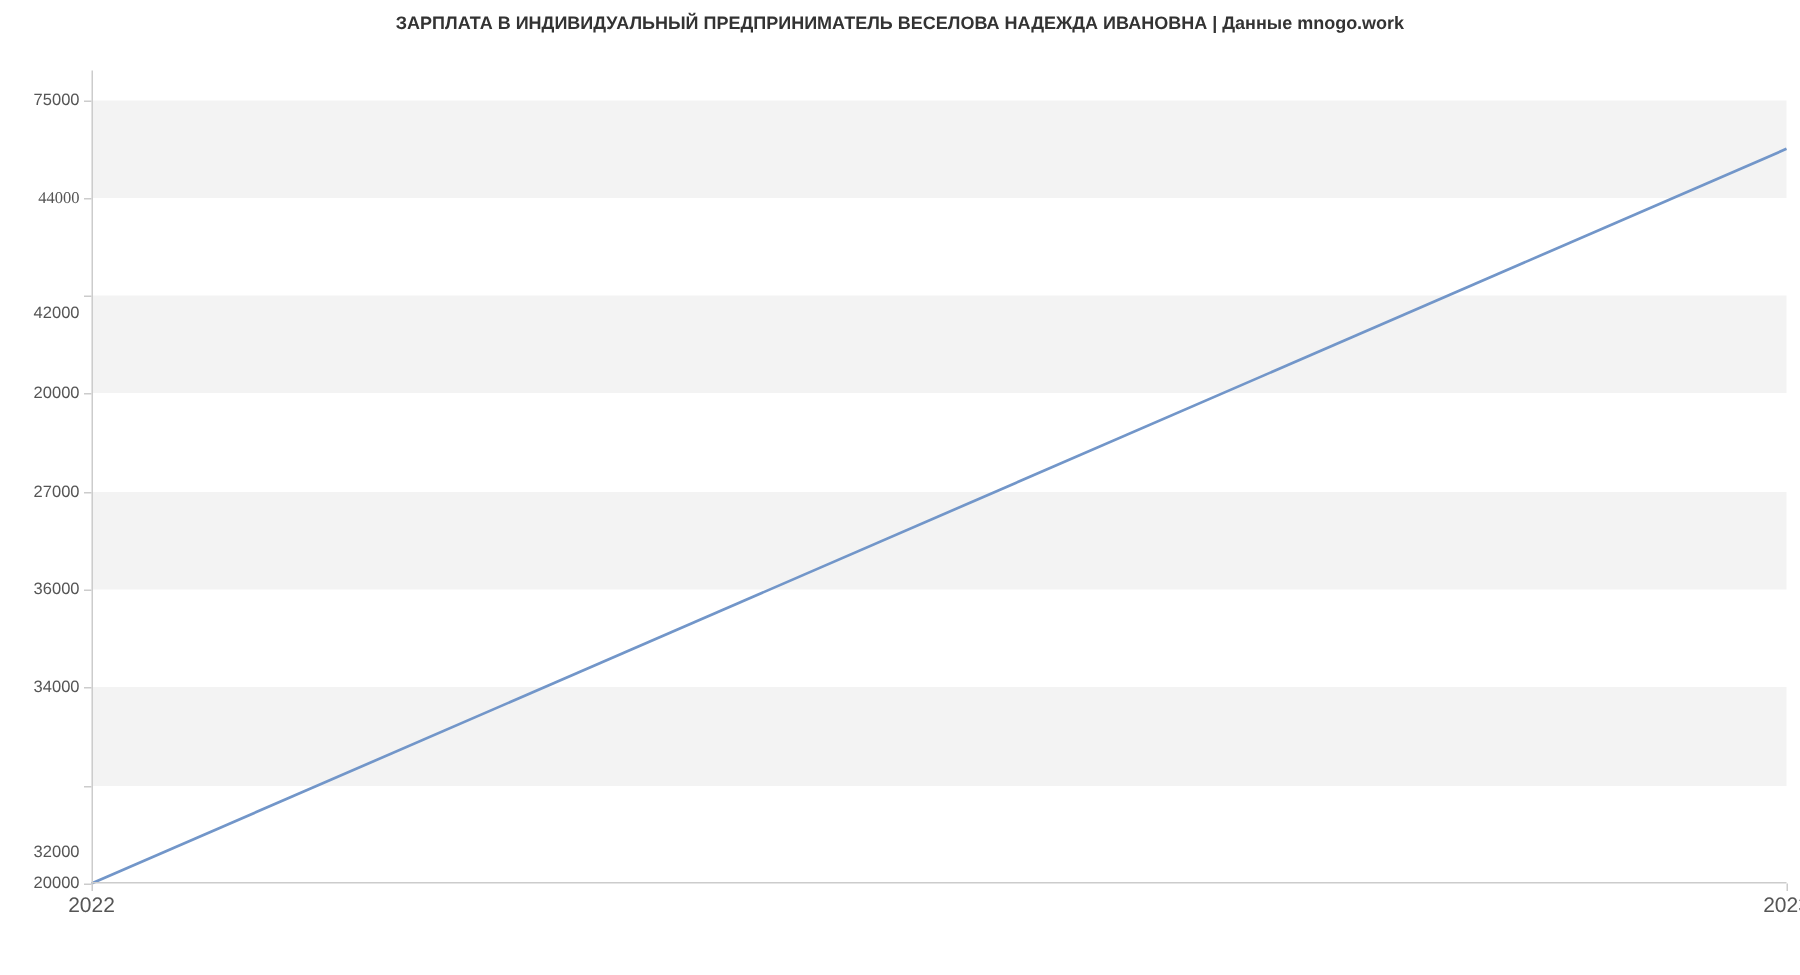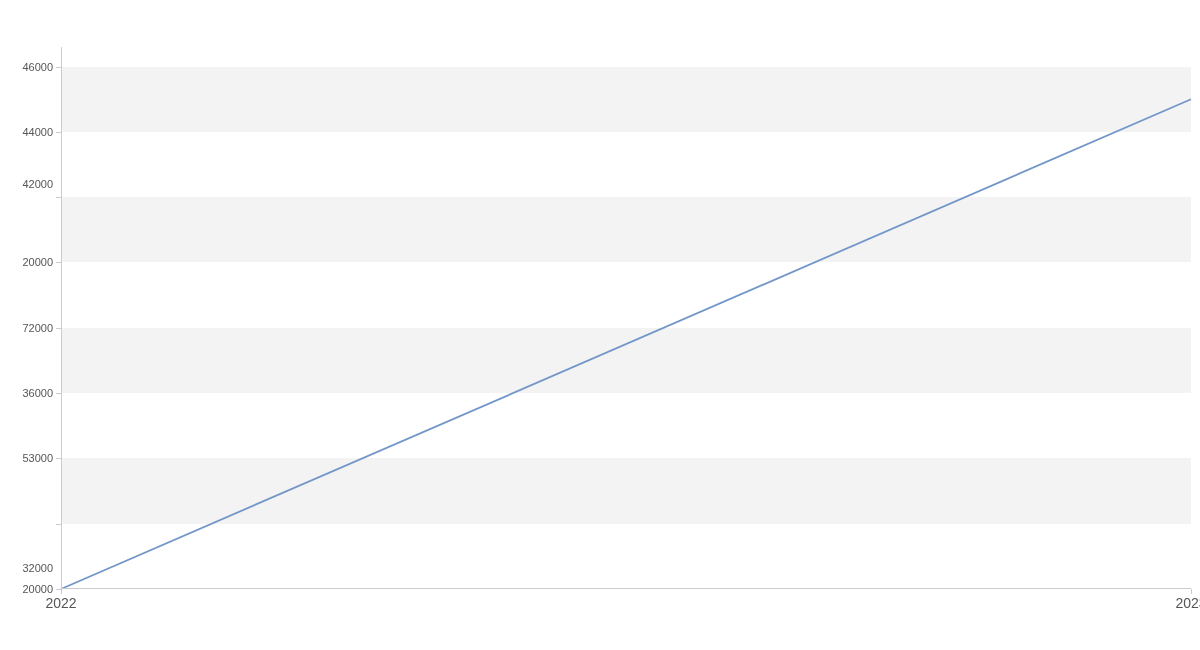--- a/index.html
+++ b/index.html
@@ -99,47 +99,48 @@
   .series-line {
     fill: none;
     stroke: #7296c9; 
     stroke-width: 1.8;
   }
 </style>
 </head>
 <body>
 
 <div class="chart-container">
+  <div class="chart-title">ЗАРПЛАТА В ИНДИВИДУАЛЬНЫЙ ПРЕДПРИНИМАТЕЛЬ ВЕСЕЛОВА НАДЕЖДА ИВАНОВНА | Данные mnogo.work</div>
   <div class="plot-area">
       <div class="grid-band" style="top: 19.5904px; height: 65.3012px;"></div>
       <div class="grid-band" style="top: 150.193px; height: 65.3012px;"></div>
       <div class="grid-band" style="top: 280.795px; height: 65.3012px;"></div>
       <div class="grid-band" style="top: 411.398px; height: 65.3012px;"></div>
 
     <svg class="line-svg" viewBox="0 0 1130 542" preserveAspectRatio="none">
       <polyline class="series-line" points="0,542 1130,52.24096385542168" style="stroke: rgb(114, 150, 201);"></polyline>
     </svg>
     <div class="axis-line-left"></div>
     <div class="axis-line-bottom"></div>
   <div class="tick-mark-y" style="top: 542px;"></div>
       <div class="tick-label-y" style="top: 542px;">20000</div>
       <div class="tick-mark-y" style="top: 476.699px;"></div>
       <div class="tick-label-y" style="top: 476.699px; margin-top: 44px;">32000</div>
       <div class="tick-mark-y" style="top: 411.398px;"></div>
-      <div class="tick-label-y" style="top: 411.398px;">53000</div>
+      <div class="tick-label-y" style="top: 411.398px;">34000</div>
       <div class="tick-mark-y" style="top: 346.096px;"></div>
       <div class="tick-label-y" style="top: 346.096px; margin-left: 32px;">36000</div>
       <div class="tick-mark-y" style="top: 280.795px;"></div>
-      <div class="tick-label-y" style="top: 280.795px;">72000</div>
+      <div class="tick-label-y" style="top: 280.795px;">27000</div>
       <div class="tick-mark-y" style="top: 215.494px;"></div>
       <div class="tick-label-y" style="top: 215.494px;">20000</div>
       <div class="tick-mark-y" style="top: 150.193px;"></div>
-      <div class="tick-label-y" style="top: 137px;">42000</div>
+      <div class="tick-label-y" style="top: 162px;">42000</div>
       <div class="tick-mark-y" style="top: 84.8916px;"></div>
-      <div class="tick-label-y" style="top: 84.8916px;">44000</div>
+      <div class="tick-label-y" style="top: 84.8916px; font-family: Liberation Serif, serif;">44000</div>
       <div class="tick-mark-y" style="top: 19.5904px;"></div>
-      <div class="tick-label-y" style="top: 19.5904px;">46000</div>
+      <div class="tick-label-y" style="top: 19.5904px;">75000</div>
       <div class="tick-mark-x" style="left: 0px;"></div>
       <div class="tick-label-x" style="left: 0px;">2022</div>
       <div class="tick-mark-x" style="left: 1130px;"></div>
       <div class="tick-label-x" style="left: 1130px;">2023</div>
     </div>
 </div>
 
 </body></html>

